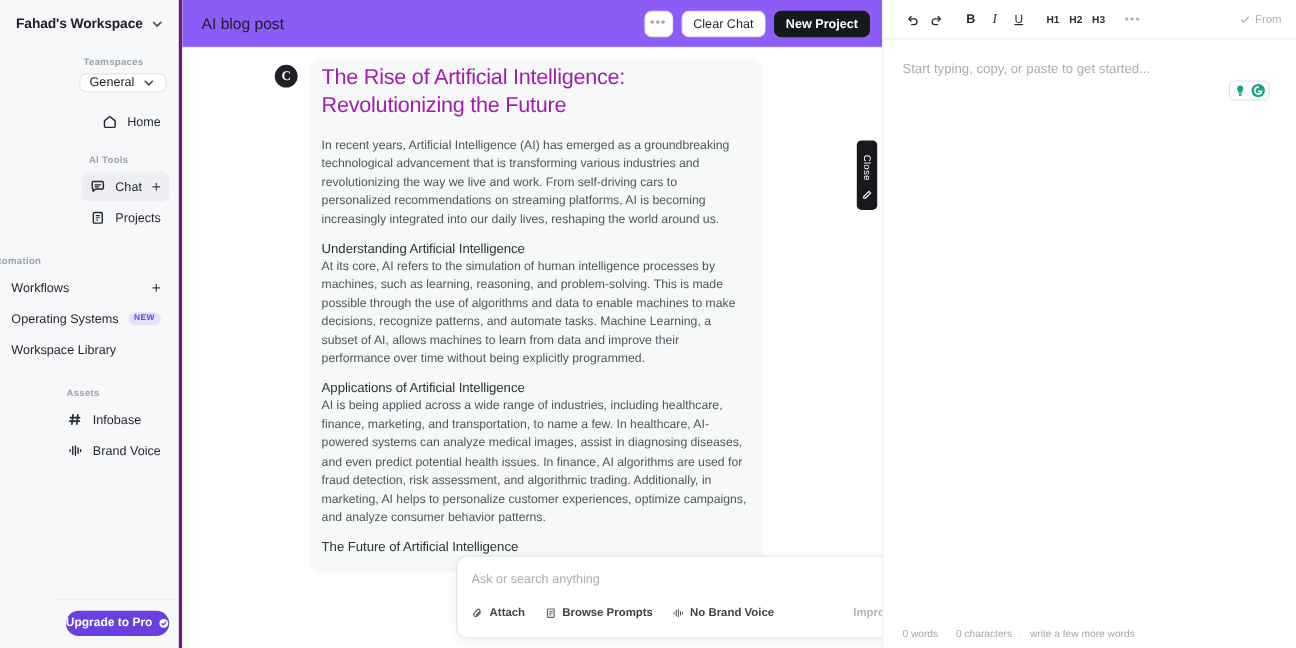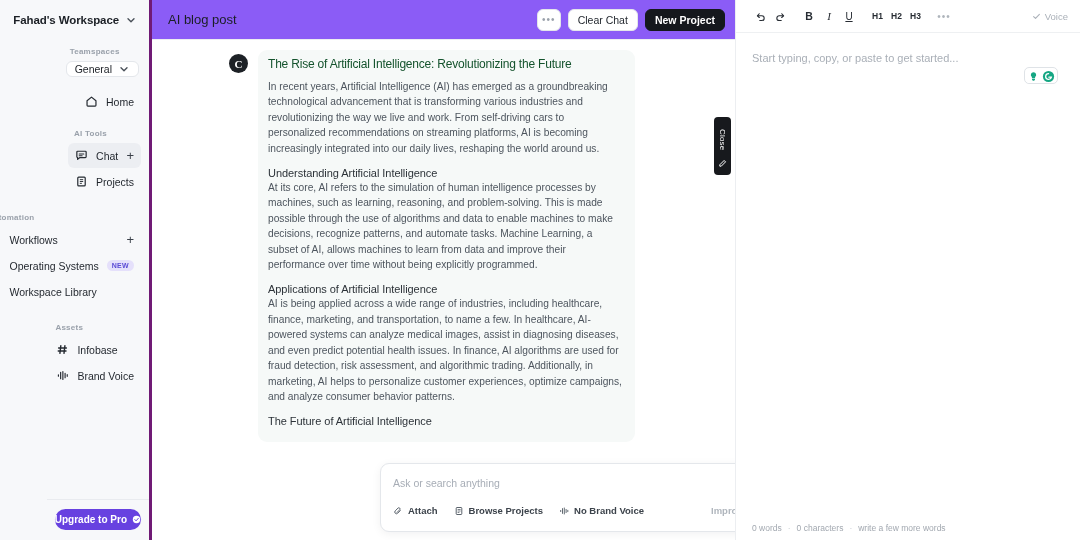--- a/index.html
+++ b/index.html
@@ -98,22 +98,22 @@
     width: 19px; height: 19px; border-radius: 50%; background: #1d2126;
     color: #fff; font-size: 11px; font-weight: 700;
     display: flex; align-items: center; justify-content: center;
     flex: none; margin-top: 4px; font-family: "Liberation Serif", serif;
   }
   .bubble {
     width: 377px; background: #f6f9f8; border-radius: 9px;
     padding: 3px 12px 14px 10px;
   }
   .bubble h1 {
-    font-size: 12px; line-height: 23px; color: #14532d;
-    font-weight: 400; letter-spacing: -0.2px; margin-bottom: 3px;
+    font-size: 18px; line-height: 23px; color: #a21caf;
+    font-weight: 400; letter-spacing: -0.2px; margin-bottom: 15px;
   }
   .bubble h2 {
     font-size: 11px; color: #2c3238; font-weight: 400;
     margin: 11px 0 1px; letter-spacing: -0.05px;
   }
   .bubble p {
     font-size: 10.2px; line-height: 15.4px; color: #4d555e;
   }
 
   
@@ -391,21 +391,21 @@
             </span>
             <span>Attach</span>
           </span>
           <span class="comp-act">
             <span class="ci">
               <svg viewBox="0 0 10 10" fill="none" stroke="currentColor" stroke-width="1" stroke-linejoin="round">
                   <rect x="2.2" y="1.5" width="5.6" height="7" rx=".7"></rect>
                   <path d="M3.6 3.5h3M3.6 5h3M3.6 6.5h1.8" stroke-width=".8"></path>
                 </svg>
             </span>
-            <span>Browse Projects</span>
+            <span>Browse Prompts</span>
           </span>
           <span class="comp-act">
             <span class="ci">
               <svg viewBox="0 0 10 10" fill="none" stroke="currentColor" stroke-width=".95" stroke-linecap="round">
                   <path d="M1.7 4.4v1.2M3.5 2.6v4.8M5.3 2v6M7.1 3.4v3.2M8.8 4.3v1.4"></path>
                 </svg>
             </span>
             <span>No Brand Voice</span>
           </span>
           <span class="comp-spacer"></span>
@@ -456,21 +456,21 @@
       <span class="tool h">H3</span>
       <span class="tool-gap"></span>
       <span class="tool dots">•••</span>
       <span class="ed-spacer"></span>
       <span class="saved">
         <span class="ck">
           <svg viewBox="0 0 10 10" fill="none" stroke="currentColor" stroke-width="1.2" stroke-linecap="round" stroke-linejoin="round">
               <polyline points="1.8,5.2 3.9,7.2 8.2,2.6"></polyline>
             </svg>
         </span>
-        <span>Voice</span>
+        <span>From</span>
       </span>
     </div>
 
     <div class="ed-body">
       <div class="ed-ph">Start typing, copy, or paste to get started...</div>
       <span class="ed-gm">
         <span class="gm-bulb">
           <svg viewBox="0 0 13 13">
               <rect width="13" height="13" rx="2.6" fill="#fff"></rect>
               <path d="M6.5 2.3a2.6 2.6 0 0 1 1.6 4.7v1.2H4.9V7A2.6 2.6 0 0 1 6.5 2.3z" fill="#15a683"></path>

